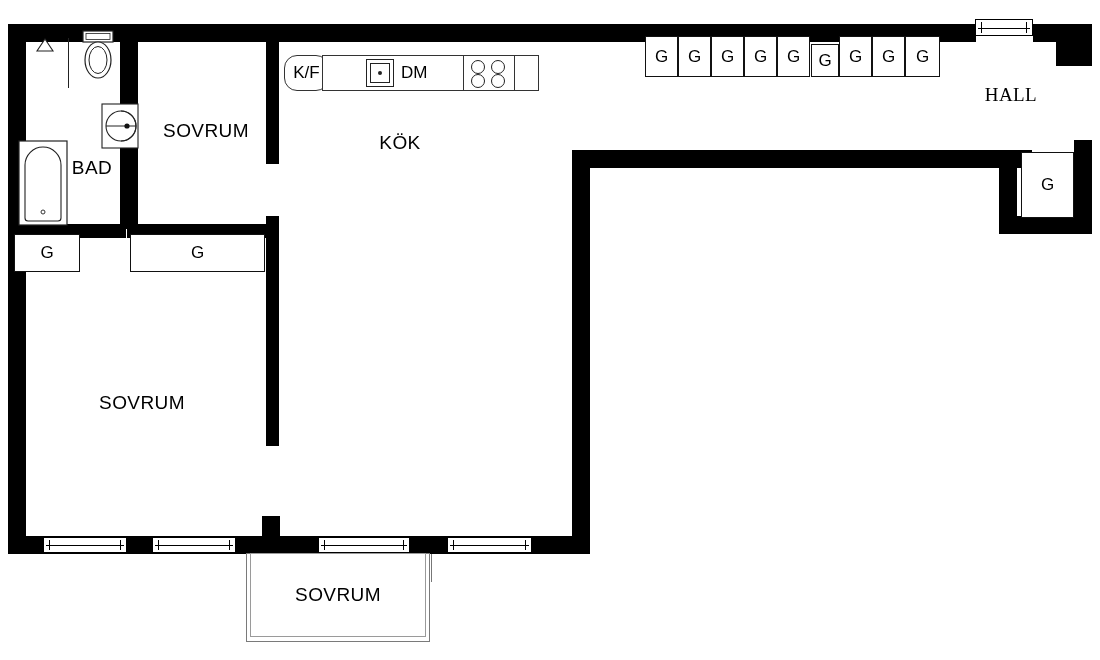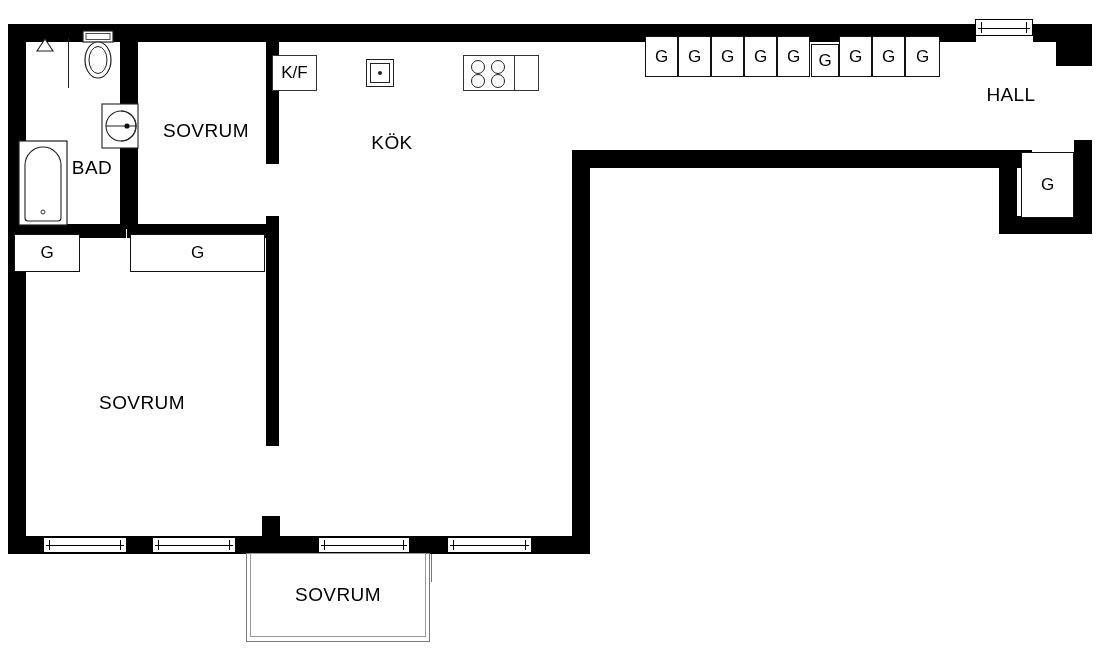--- a/index.html
+++ b/index.html
@@ -188,24 +188,27 @@
     <line x1="6" y1="24" x2="36" y2="24" stroke="#222222" stroke-width="1"></line>
     <circle cx="27" cy="24" r="2.6" fill="#111111"></circle>
   </svg>
 
   <svg class="icon" style="left:18px; top:140px; width:58px; height:88px;" viewBox="0 0 58 88">
     <rect x="1" y="1" width="48" height="84" fill="#ffffff" stroke="#222222" stroke-width="1.2"></rect>
     <path d="M 7 25 A 17 17 0 0 1 43 25 L 43 78 A 3 3 0 0 1 40 81 L 10 81 A 3 3 0 0 1 7 78 Z" fill="#ffffff" stroke="#222222" stroke-width="1.1"></path>
     <circle cx="25" cy="72" r="2" fill="#ffffff" stroke="#333333" stroke-width="1"></circle>
   </svg>
 
-  <div class="counter-cell" style="left:272px; top:55px; width:45px; height:36px;">
+  <div class="counter-cell" style="left:284px; top:55px; width:45px; height:36px;border-radius:13px;">
     <span>K/F</span>
   </div>
 
+  <div class="counter-cell" style="left:322px; top:55px; width:142px; height:36px; justify-content:flex-start;">
+    <span style="margin-left:78px;">DM</span>
+  </div>
 
   <div class="sink-square" style="left:366px; top:59px; width:28px; height:28px;"></div>
   <div class="sink-square-inner" style="left:370px; top:63px; width:20px; height:20px;"></div>
   <div class="sink-dot" style="left:378px; top:71px;"></div>
 
   <div class="counter-cell" style="left:463px; top:55px; width:52px; height:36px;"></div>
   <div class="hob-dot" style="left:471px; top:60px; width:12px; height:12px;"></div>
   <div class="hob-dot" style="left:491px; top:60px; width:12px; height:12px;"></div>
   <div class="hob-dot" style="left:471px; top:74px; width:12px; height:12px;"></div>
   <div class="hob-dot" style="left:491px; top:74px; width:12px; height:12px;"></div>
@@ -248,18 +251,18 @@
       <div class="closet-box" style="left: 14px; top: 234px; width: 66px; height: 38px;">
         <span>G</span>
       </div>
       <div class="closet-box" style="left: 130px; top: 234px; width: 135px; height: 38px;">
         <span>G</span>
       </div>
     </div>
 
   <div class="label room-label" style="left:92px;  top:168px;">BAD</div>
   <div class="label room-label" style="left:206px; top:131px;">SOVRUM</div>
-  <div class="label room-label" style="left:392px; top:143px;">KÖK</div>
-  <div class="label room-label" style="left:1011px;top:95px;">HALL</div>
+  <div class="label room-label" style="left:400px; top:143px;">KÖK</div>
+  <div class="label room-label" style="left:1011px;top:95px;font-family:Liberation Serif, serif;">HALL</div>
   <div class="label room-label" style="left:142px; top:403px;">SOVRUM</div>
   <div class="label room-label" style="left:338px; top:595px;">SOVRUM</div>
 
 </div>
 
 </body></html>

